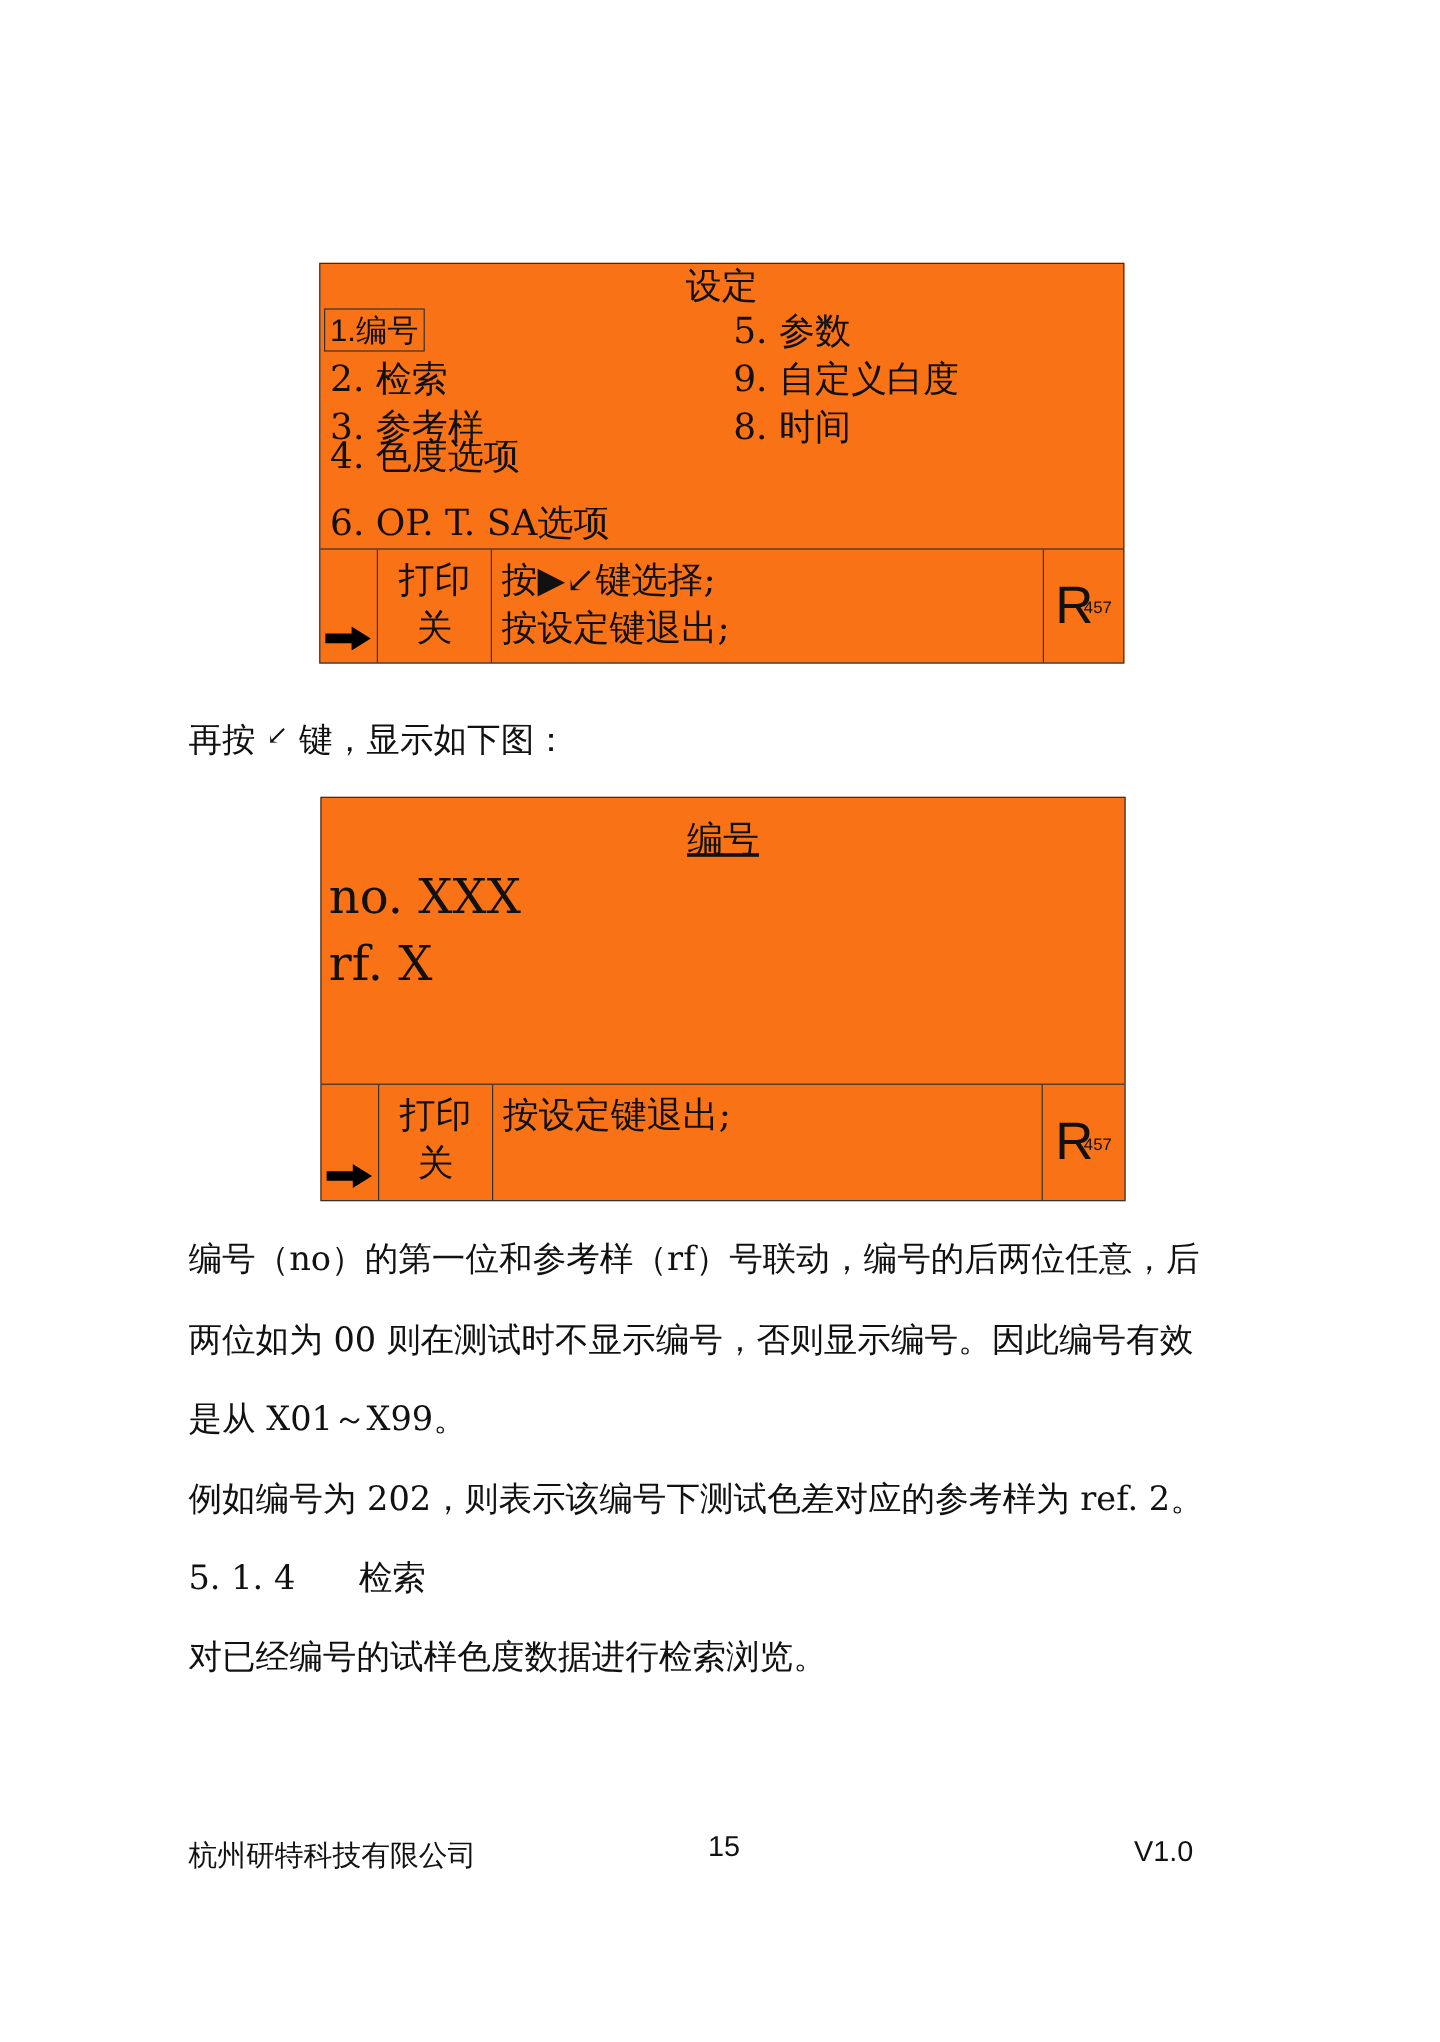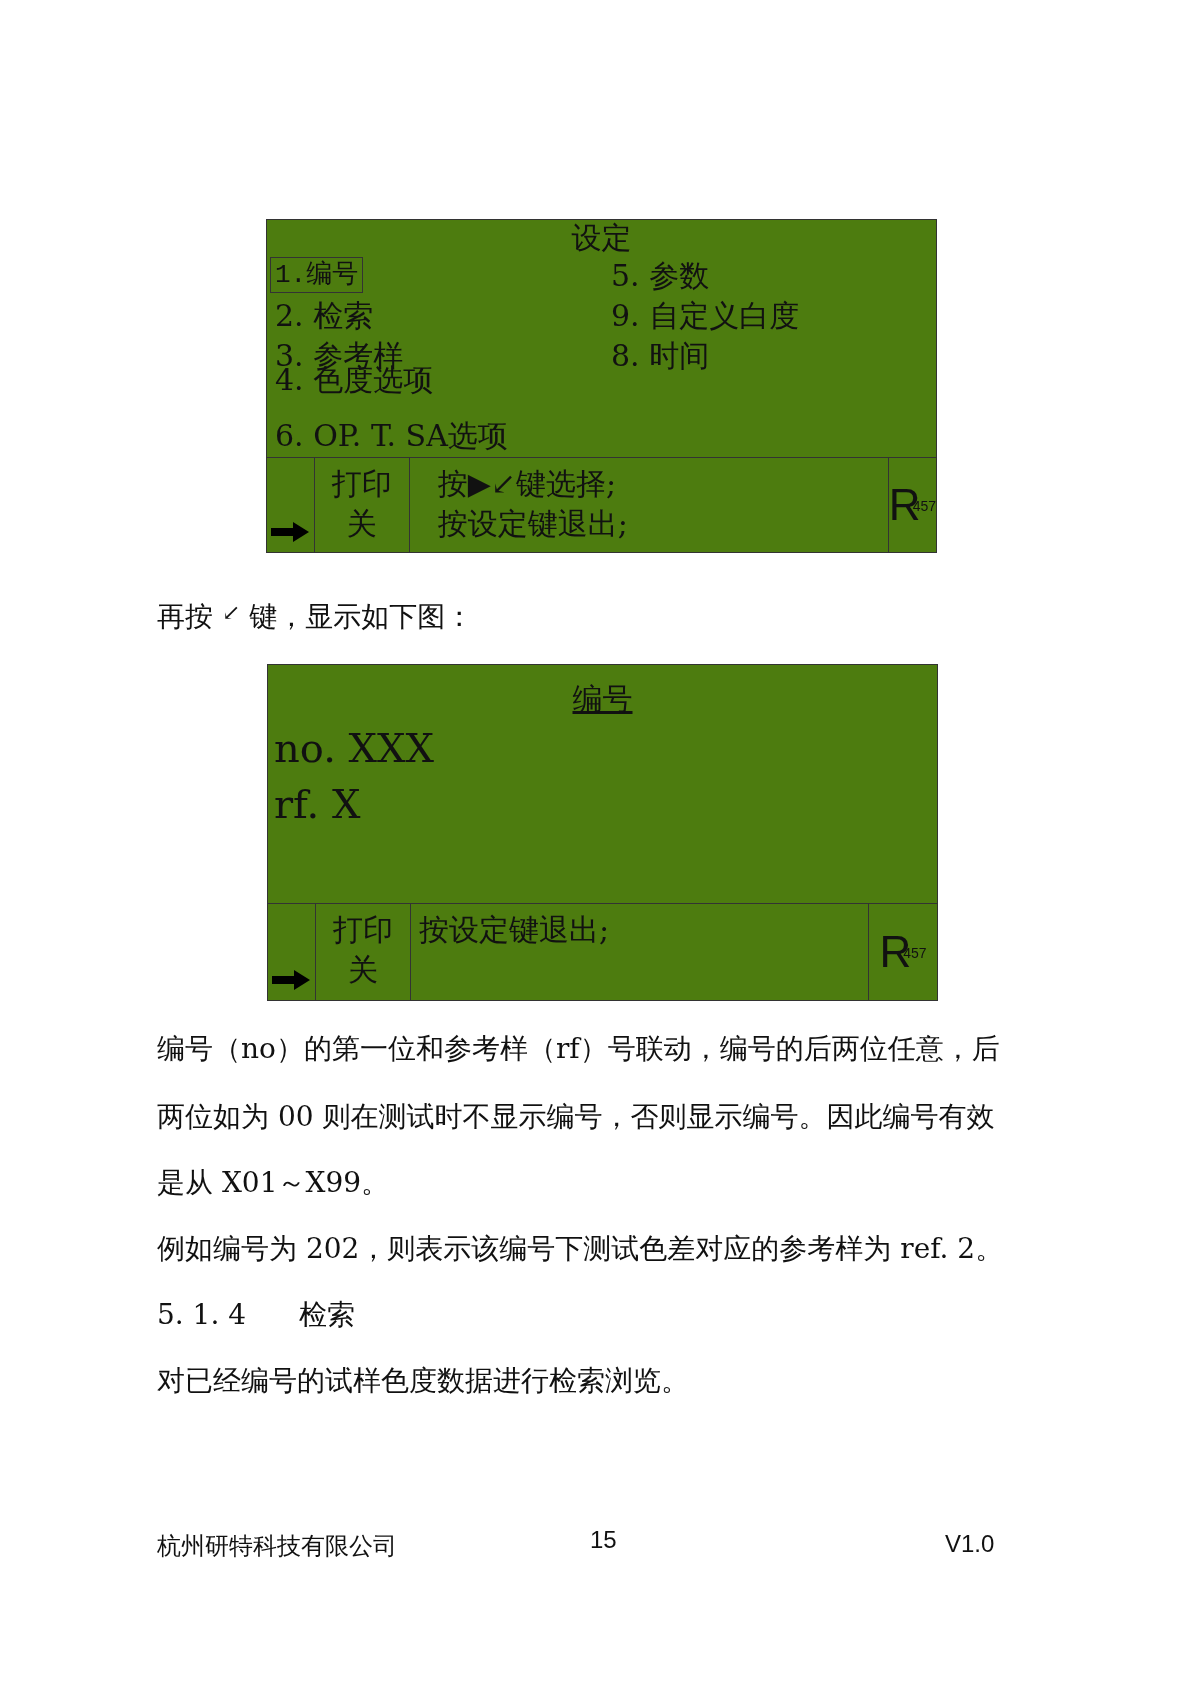--- a/index.html
+++ b/index.html
@@ -1,20 +1,20 @@
 <!DOCTYPE html>
 <html><head>
 <meta charset="utf-8">
 <style>
   html,body{margin:0;padding:0;background:#fff;}
   body{width:1200px;height:1702px;position:relative;font-family:"DejaVu Serif","Liberation Serif",serif;color:#111;overflow:hidden;}
-  .lcd{position:absolute;border:1.5px solid #333;box-sizing:border-box;background:#4d7c0f;}
+  .lcd{position:absolute;border:1.5px solid #333;box-sizing:border-box;background:#f97316;}
   .lcd-title{position:absolute;left:0;right:0;text-align:center;font-size:30px;}
   .menu-item{position:absolute;font-size:30px;white-space:nowrap;}
-  .sel{border:1.5px solid #333;padding:0 4px;font-family:Liberation Mono, monospace;font-size:26px;line-height:34px;}
+  .sel{border:1.5px solid #333;padding:0 4px;font-family:Liberation Sans, sans-serif;font-size:26px;line-height:34px;}
   .bar{position:absolute;left:0;right:0;bottom:0;border-top:1.5px solid #333;display:flex;}
   .bar .c{border-right:1.5px solid #333;box-sizing:border-box;position:relative;}
   .bar .c:last-child{border-right:none;}
   .arrow{position:absolute;left:4px;bottom:10px;width:38px;height:20px;}
   .prt{text-align:center;font-size:30px;line-height:40px;padding-top:6px;}
   .hint{font-size:30px;line-height:40px;padding:6px 0 0 8px;white-space:nowrap;}
   .rcell{display:flex;align-items:center;justify-content:center;font-family:"Liberation Sans",sans-serif;}
   .rcell .R{font-size:44px;line-height:44px;}
   .rcell .sub{font-size:14px;margin-left:-8px;margin-top:2px;}
   .para{position:absolute;left:157px;font-size:28px;white-space:nowrap;}
@@ -37,21 +37,21 @@
   <div class="bar" style="height:94px;">
     <div class="c" style="width:48px;">
       <svg class="arrow" viewBox="0 0 38 20">
           <path d="M0 6h22V0l16 10-16 10v-6H0z" fill="#000"></path>
         </svg>
     </div>
     <div class="c prt" style="width:95px;">
       <div>打印</div>
       <div>关</div>
     </div>
-    <div class="c hint" style="width:460px;margin-left:20px;">
+    <div class="c hint" style="width:460px;">
       <div>按▶↙键选择;</div>
       <div>按设定键退出;</div>
     </div>
     <div class="c rcell" style="flex:1;">
       <span class="R">R</span>
         <span class="sub">457</span>
     </div>
   </div>
 </div>
 

